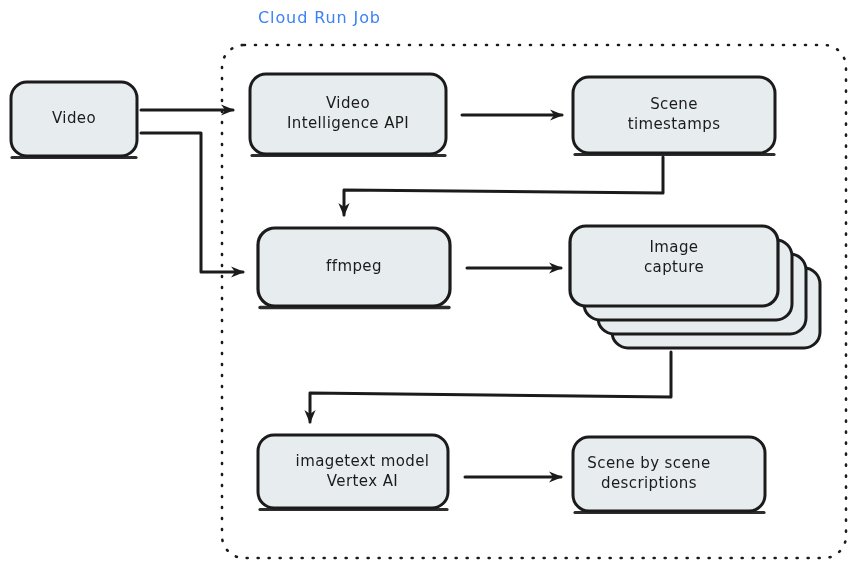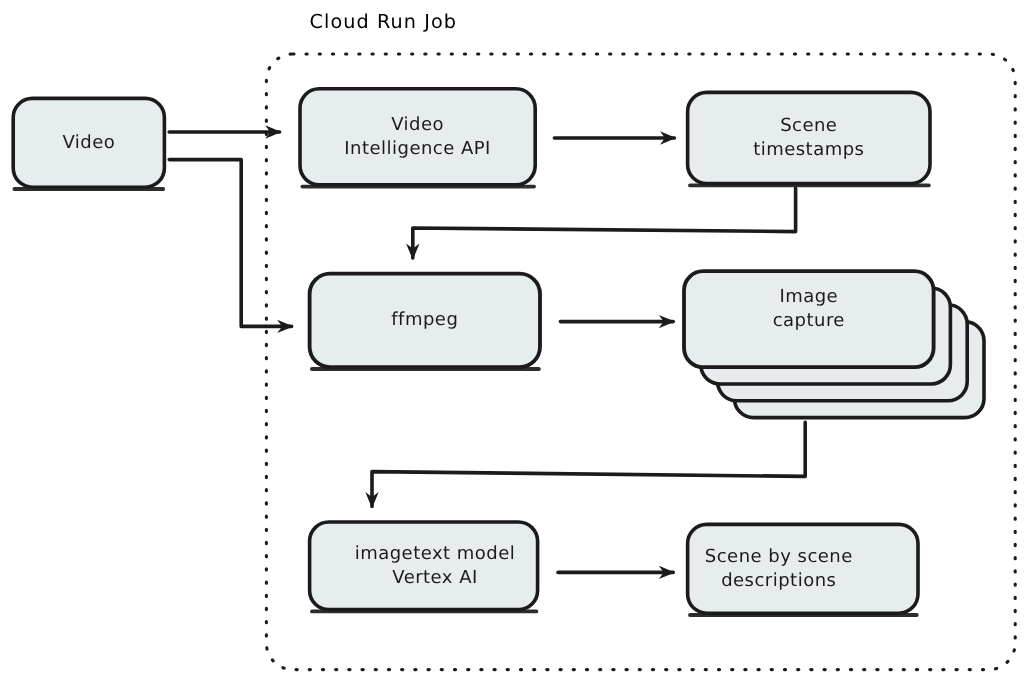--- a/index.html
+++ b/index.html
@@ -33,21 +33,21 @@
     color: #1b1b1b;
     font-family: "DejaVu Sans", sans-serif;
     font-size: 15px;
     line-height: 1.32;
     letter-spacing: 0.4px;
     white-space: pre-line;
     pointer-events: none;
   }
   .container-title {
     position: absolute;
-    color: #000000;
+    color: #3b82f6;
     font-family: "DejaVu Sans", sans-serif;
     font-size: 16px;
     letter-spacing: 0.9px;
     white-space: nowrap;
   }
 </style>
 </head>
 <body>
 
 <div id="canvas">

